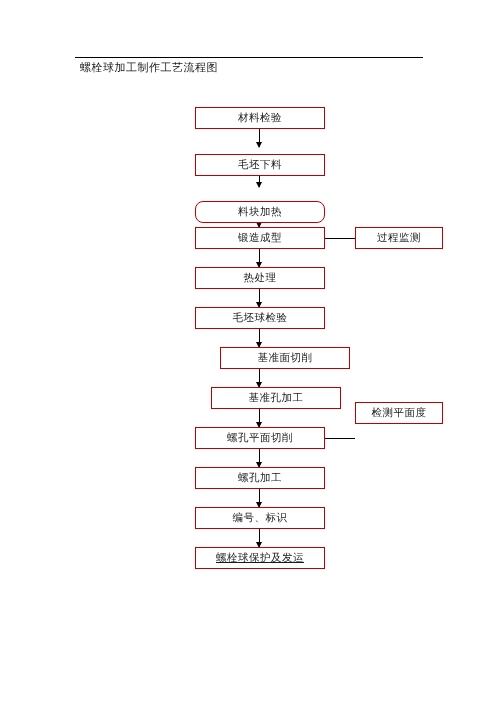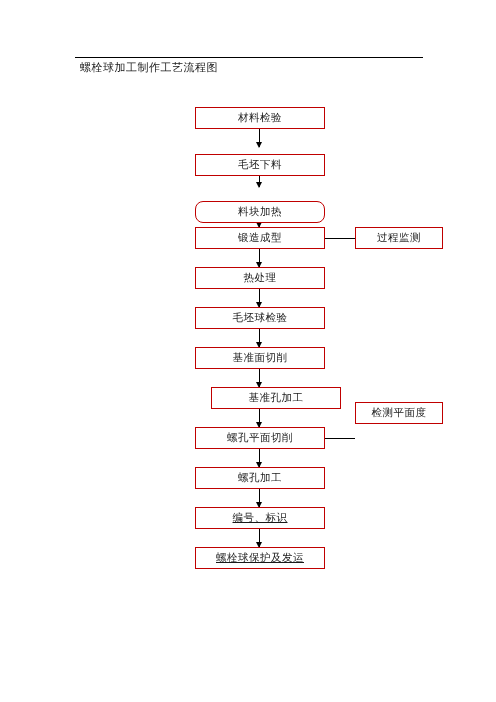--- a/index.html
+++ b/index.html
@@ -116,23 +116,23 @@
 
   <div class="line-h" style="left:325px; top:238px; width:30px;"></div>
   <div class="line-h" style="left:325px; top:438px; width:30px;"></div>
 
   <div class="node main-node" style="top:107px;">材料检验</div>
   <div class="node main-node" style="top:147px;margin-top:7px;">毛坯下料</div>
   <div class="node main-node" style="top:201px;border-radius:8px;">料块加热</div>
   <div class="node main-node" style="top:227px;">锻造成型</div>
   <div class="node main-node" style="top:267px;">热处理</div>
   <div class="node main-node" style="top:307px;">毛坯球检验</div>
-  <div class="node main-node" style="top:347px;">基准面切削</div>
+  <div class="node main-node" style="top:347px;margin-left:25px;">基准面切削</div>
   <div class="node main-node" style="top:387px;margin-left:16px;">基准孔加工</div>
   <div class="node main-node" style="top:427px;">螺孔平面切削</div>
   <div class="node main-node" style="top:467px;">螺孔加工</div>
-  <div class="node main-node" style="top:507px;text-decoration:underline;">编号、标识</div>
+  <div class="node main-node" style="top:507px;">编号、标识</div>
   <div class="node main-node" style="top:547px;text-decoration:underline;">螺栓球保护及发运</div>
 
   <div class="node side-node" style="top:227px;">过程监测</div>
   <div class="node side-node" style="top:402px;">检测平面度</div>
 
 </div>
 
 </body></html>

